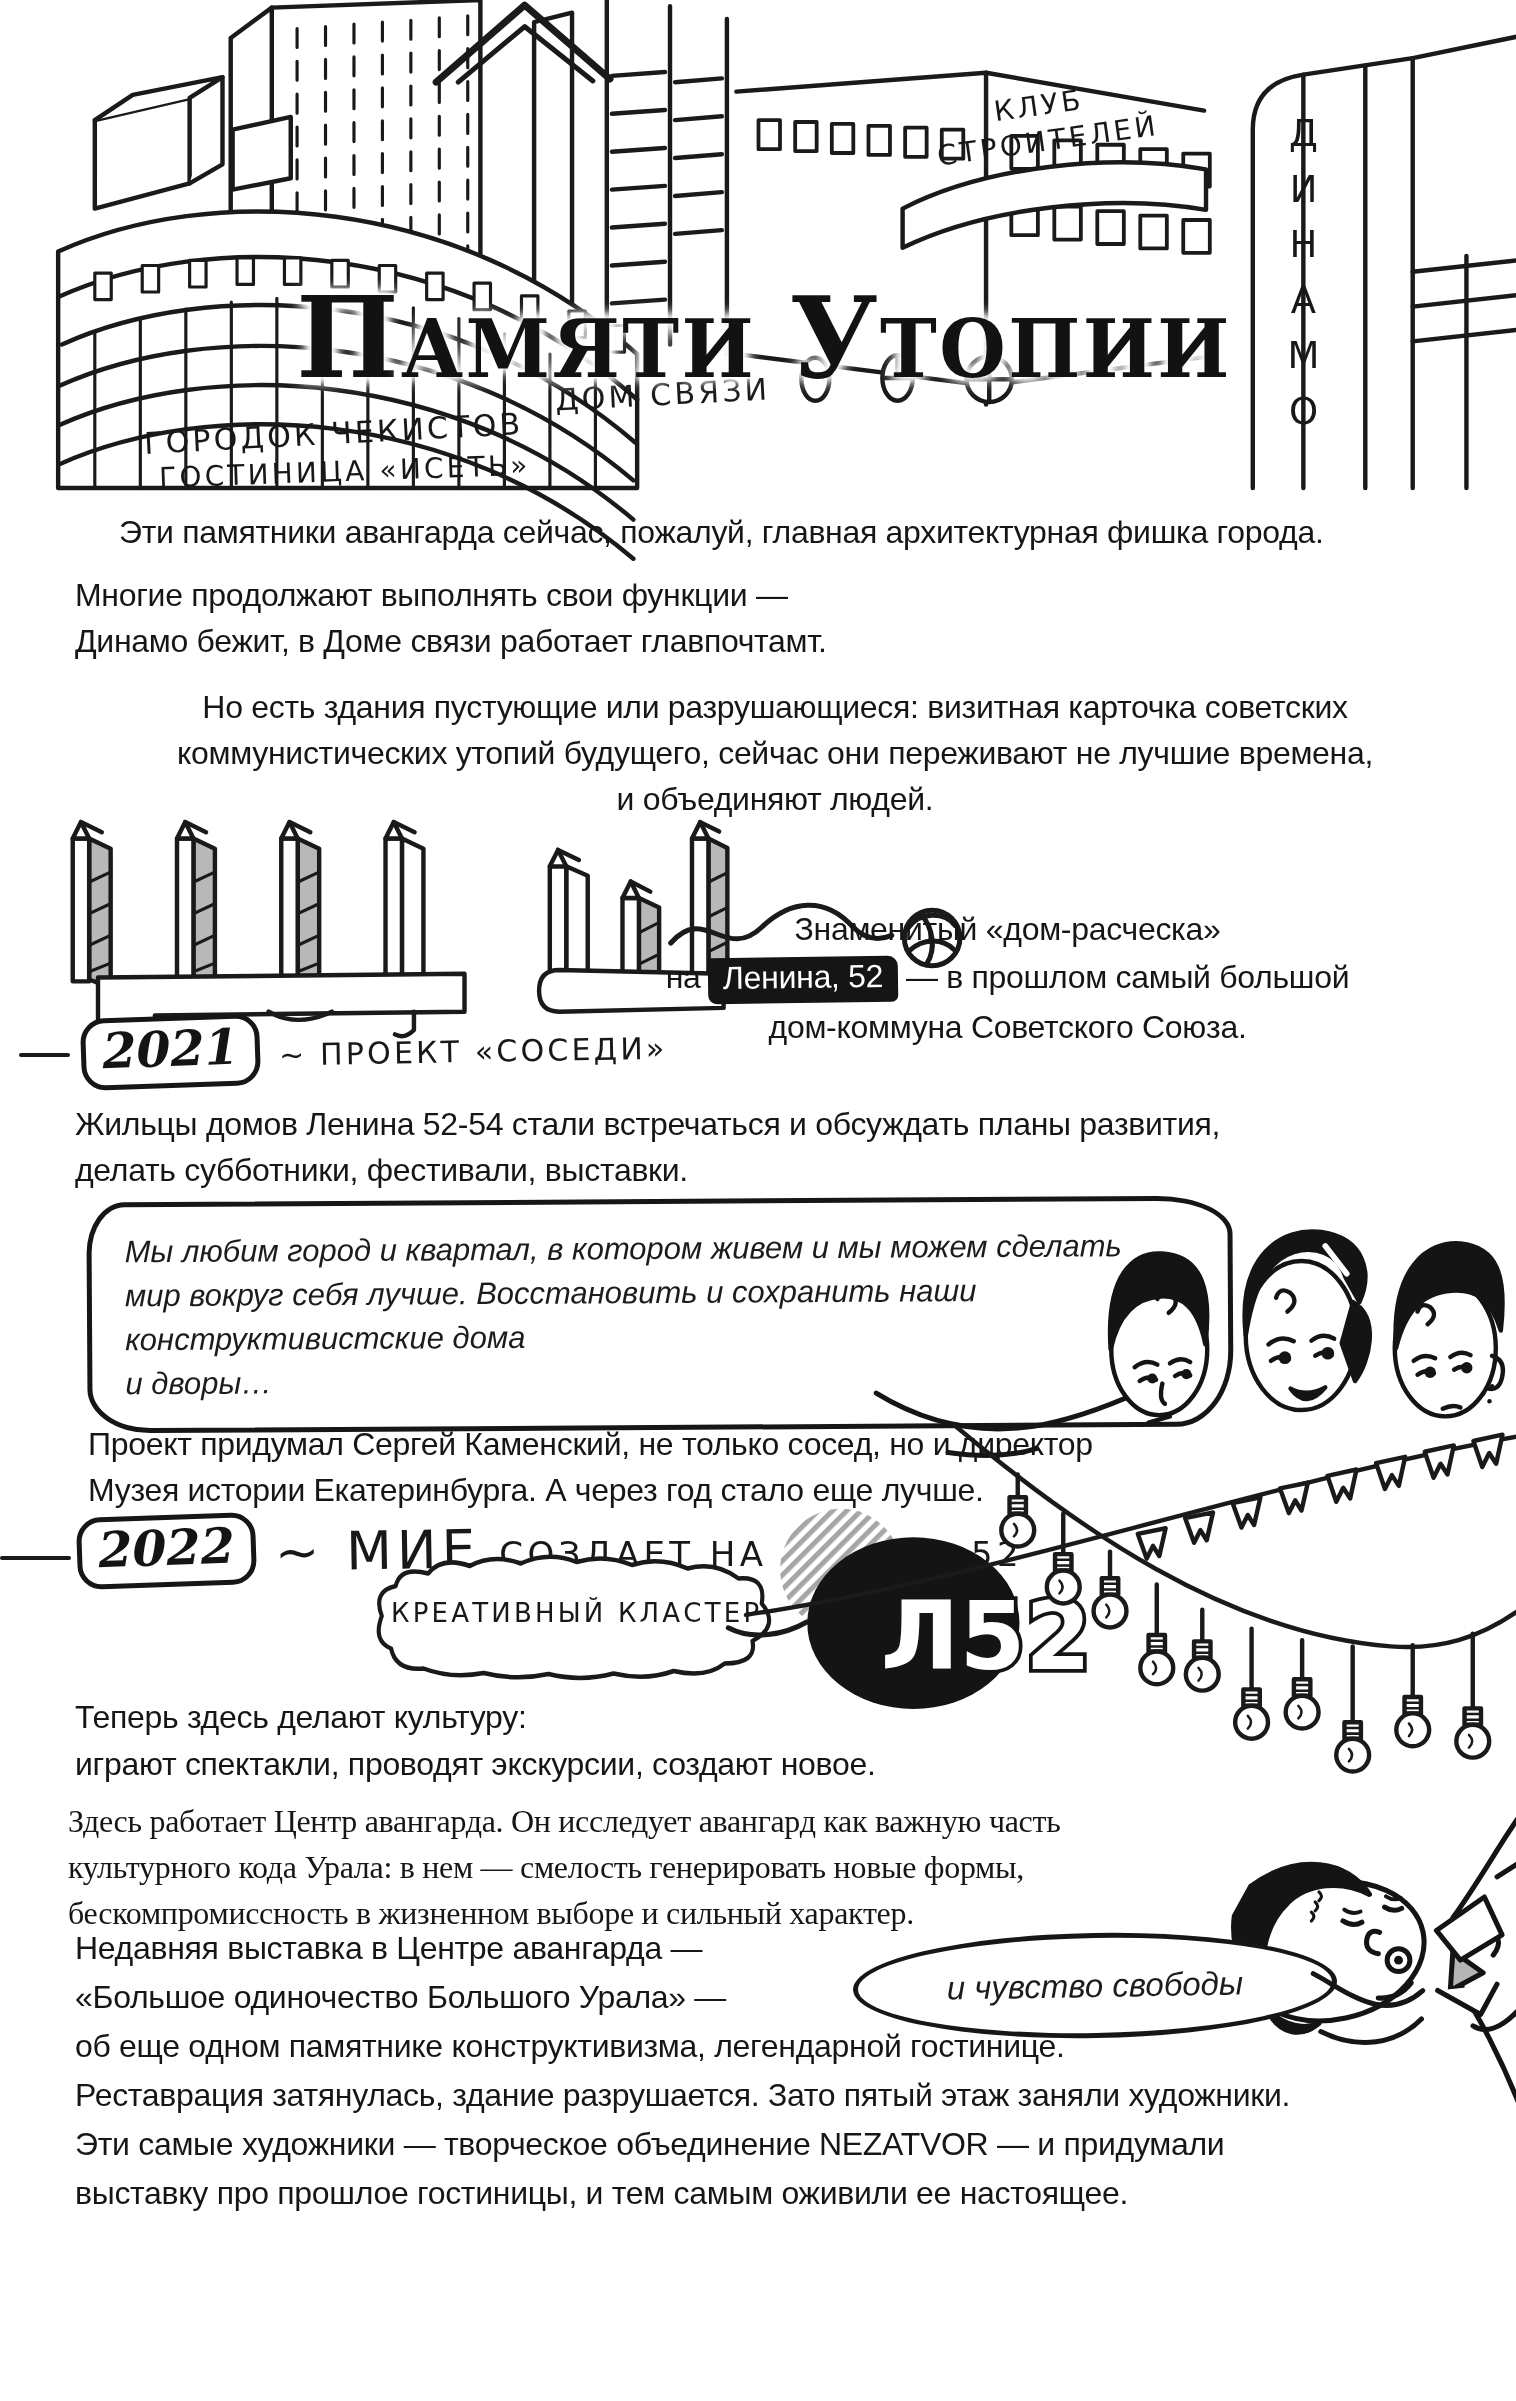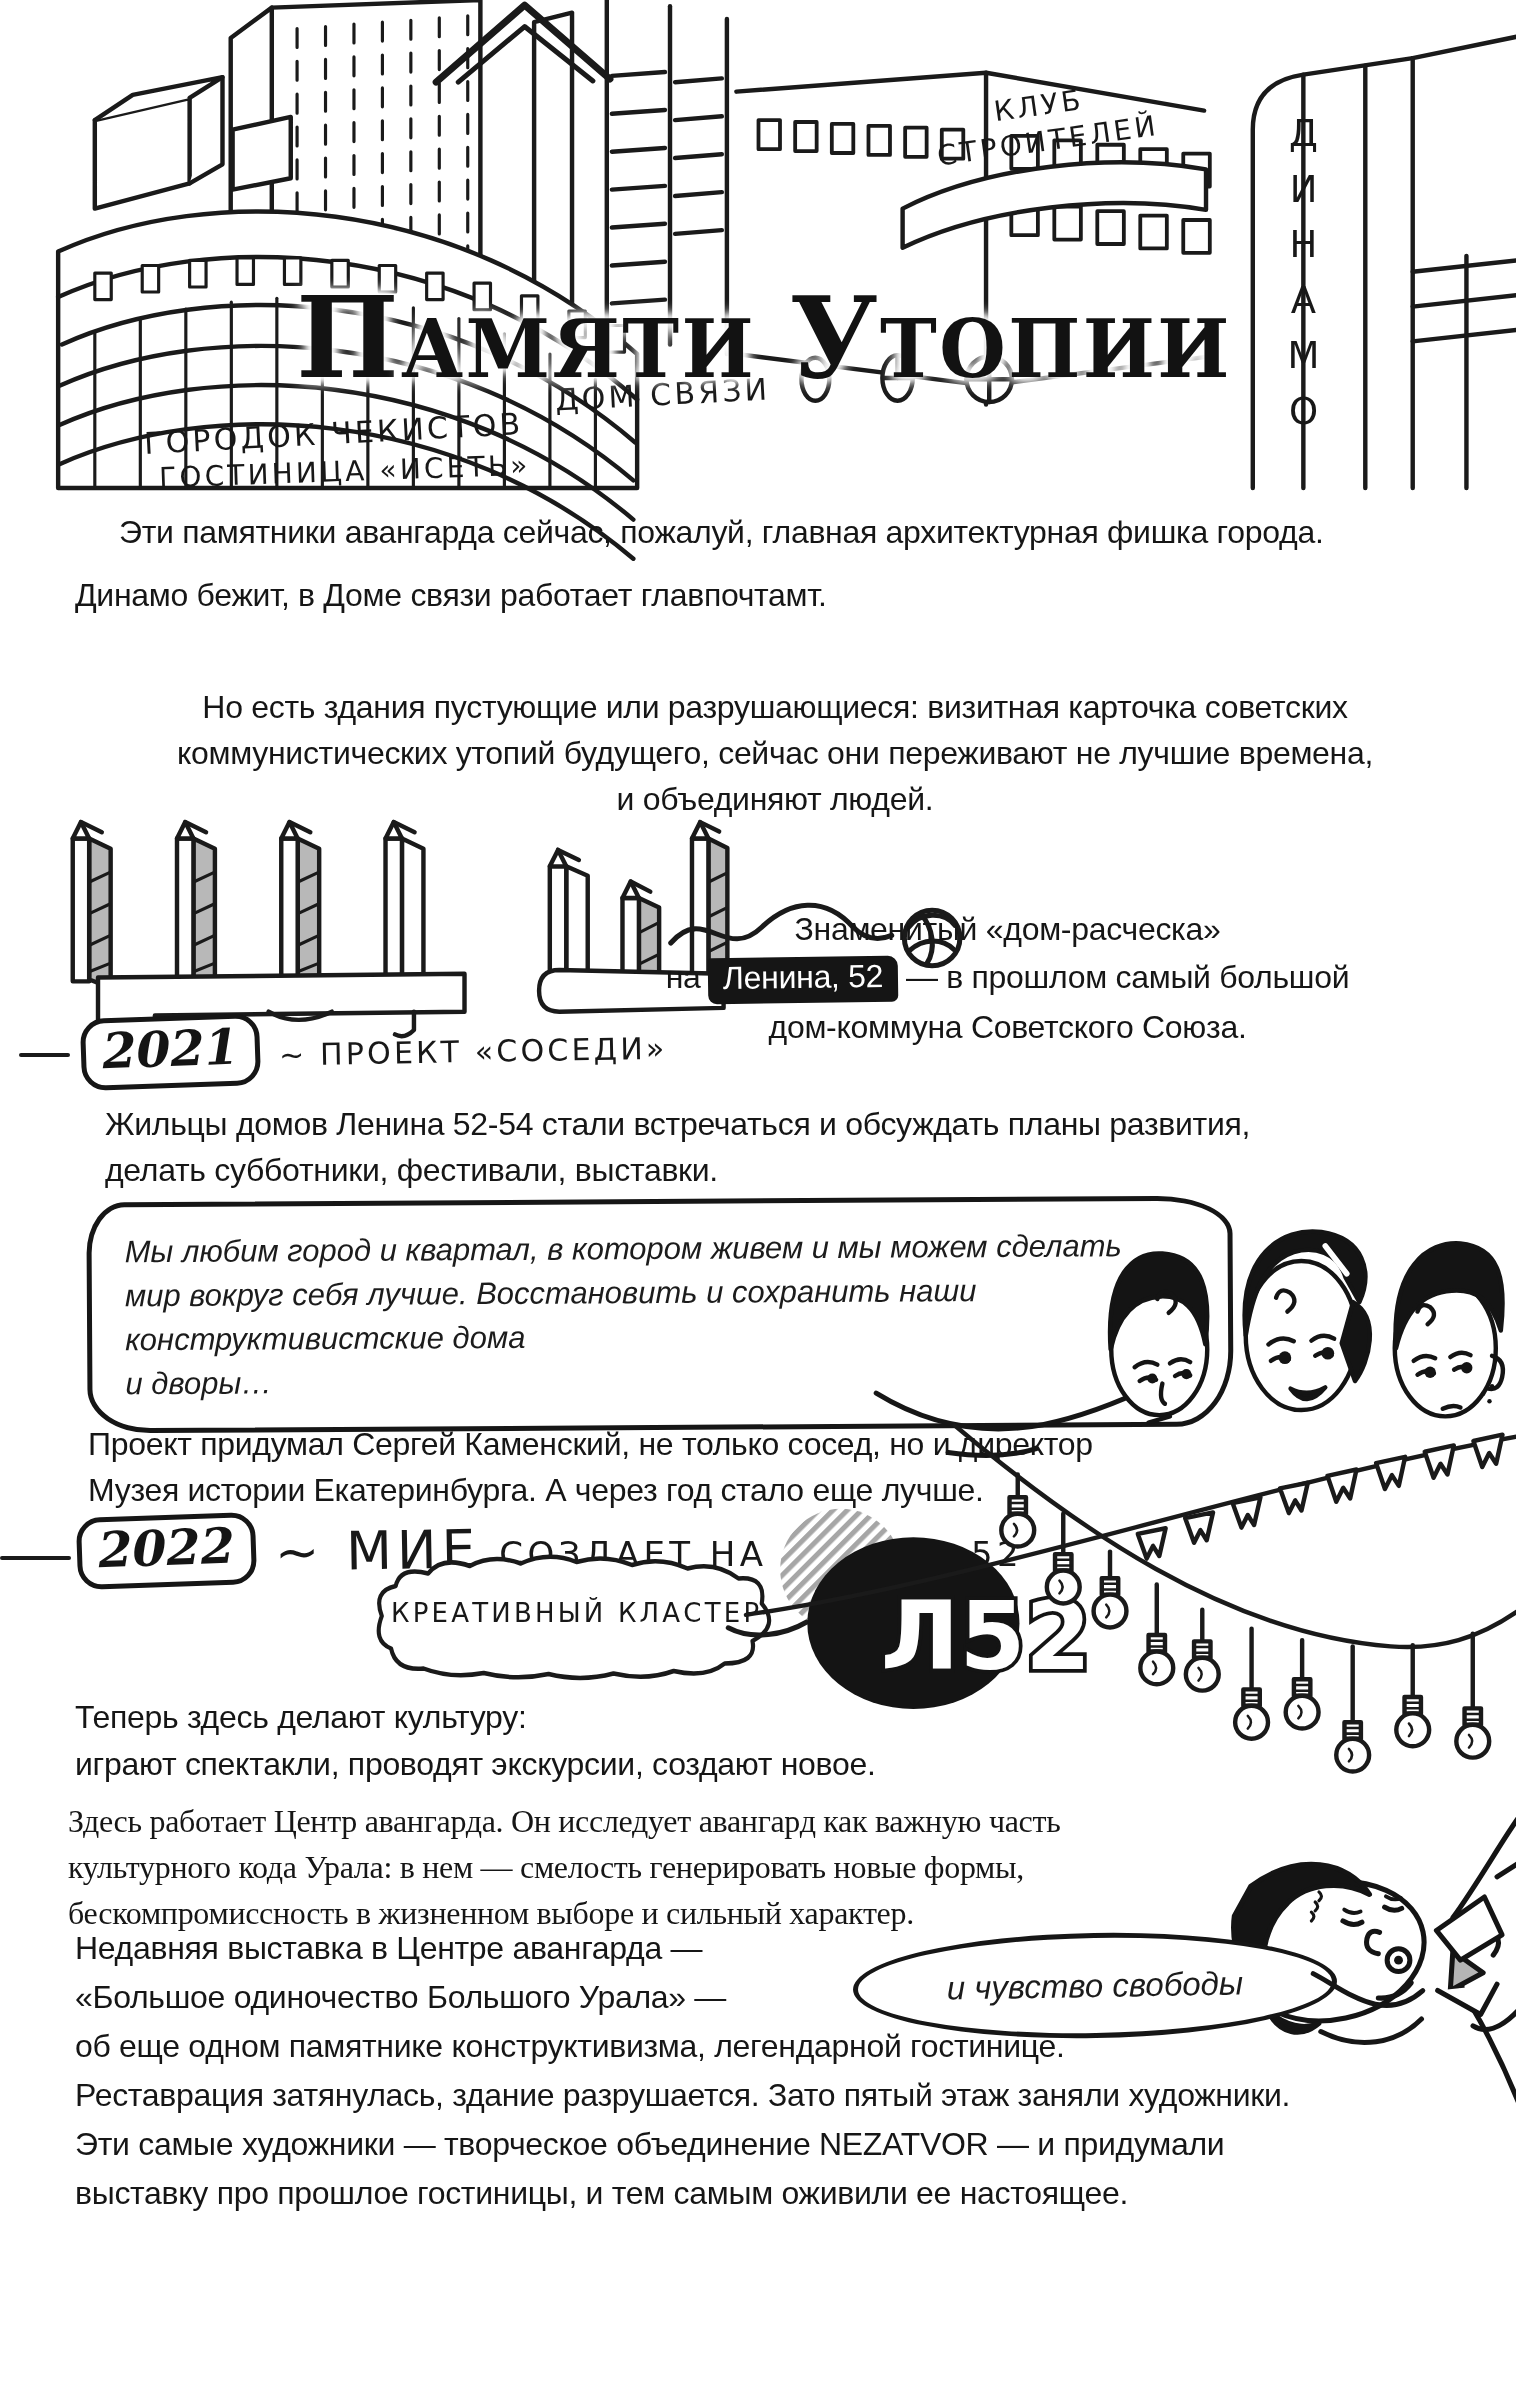--- a/index.html
+++ b/index.html
@@ -175,20 +175,21 @@
   <div class="abs hand" style="left:144px;top:416px;font-size:30px;transform:rotate(-3deg);">ГОРОДОК ЧЕКИСТОВ</div>
   <div class="abs hand" style="left:159px;top:455px;font-size:28px;transform:rotate(-2deg);">ГОСТИНИЦА «ИСЕТЬ»</div>
 
   <h1 class="page-title"><span class="title-word">Памяти</span><span class="title-word">утопии</span></h1>
 
   <div class="para" style="left:76px;top:509px;width:1400px;text-indent:43px;">
     <div class="line">Эти памятники авангарда сейчас, пожалуй, главная архитектурная фишка города.</div>
   </div>
 
   <div class="para" style="left:75px;top:572px;">
+    <div class="line">Многие продолжают выполнять свои функции —</div>
     <div class="line">Динамо бежит, в Доме связи работает главпочтамт.</div>
   </div>
 
   <div class="para p-right" style="left:76px;top:684px;width:1398px;">
     <div class="line">Но есть здания пустующие или разрушающиеся: визитная карточка советских</div>
     <div class="line">коммунистических утопий будущего, сейчас они переживают не лучшие времена,</div>
     <div class="line">и объединяют людей.</div>
   </div>
 
   <svg class="abs" style="left:60px;top:812px" width="670" height="218" viewBox="0 0 1060 345">
@@ -264,21 +265,21 @@
     <div class="line"><span>на</span><span class="chip">Ленина, 52</span><span>— в прошлом самый большой</span></div>
     <div class="line">дом-коммуна Советского Союза.</div>
   </div>
 
   <div class="lead" style="left:19px;top:1053px;width:51px;"></div>
   <div class="year-row" style="left:81px;top:1016px;">
     <span class="year-badge">2021</span>
     <span class="hand" style="font-size:30px;transform:rotate(-1deg);">~ ПРОЕКТ «СОСЕДИ»</span>
   </div>
 
-  <div class="para" style="left:75px;top:1101px;margin-left:30px;">
+  <div class="para" style="left:75px;top:1101px;">
     <div class="line">Жильцы домов Ленина 52-54 стали встречаться и обсуждать планы развития,</div>
     <div class="line">делать субботники, фестивали, выставки.</div>
   </div>
 
   <div class="bubble">
     <div class="bubble-text">
       <div class="line">Мы любим город и квартал, в котором живем и мы можем сделать</div>
       <div class="line">мир вокруг себя лучше. Восстановить и сохранить наши</div>
       <div class="line">конструктивистские дома</div>
       <div class="line">и дворы…</div>

